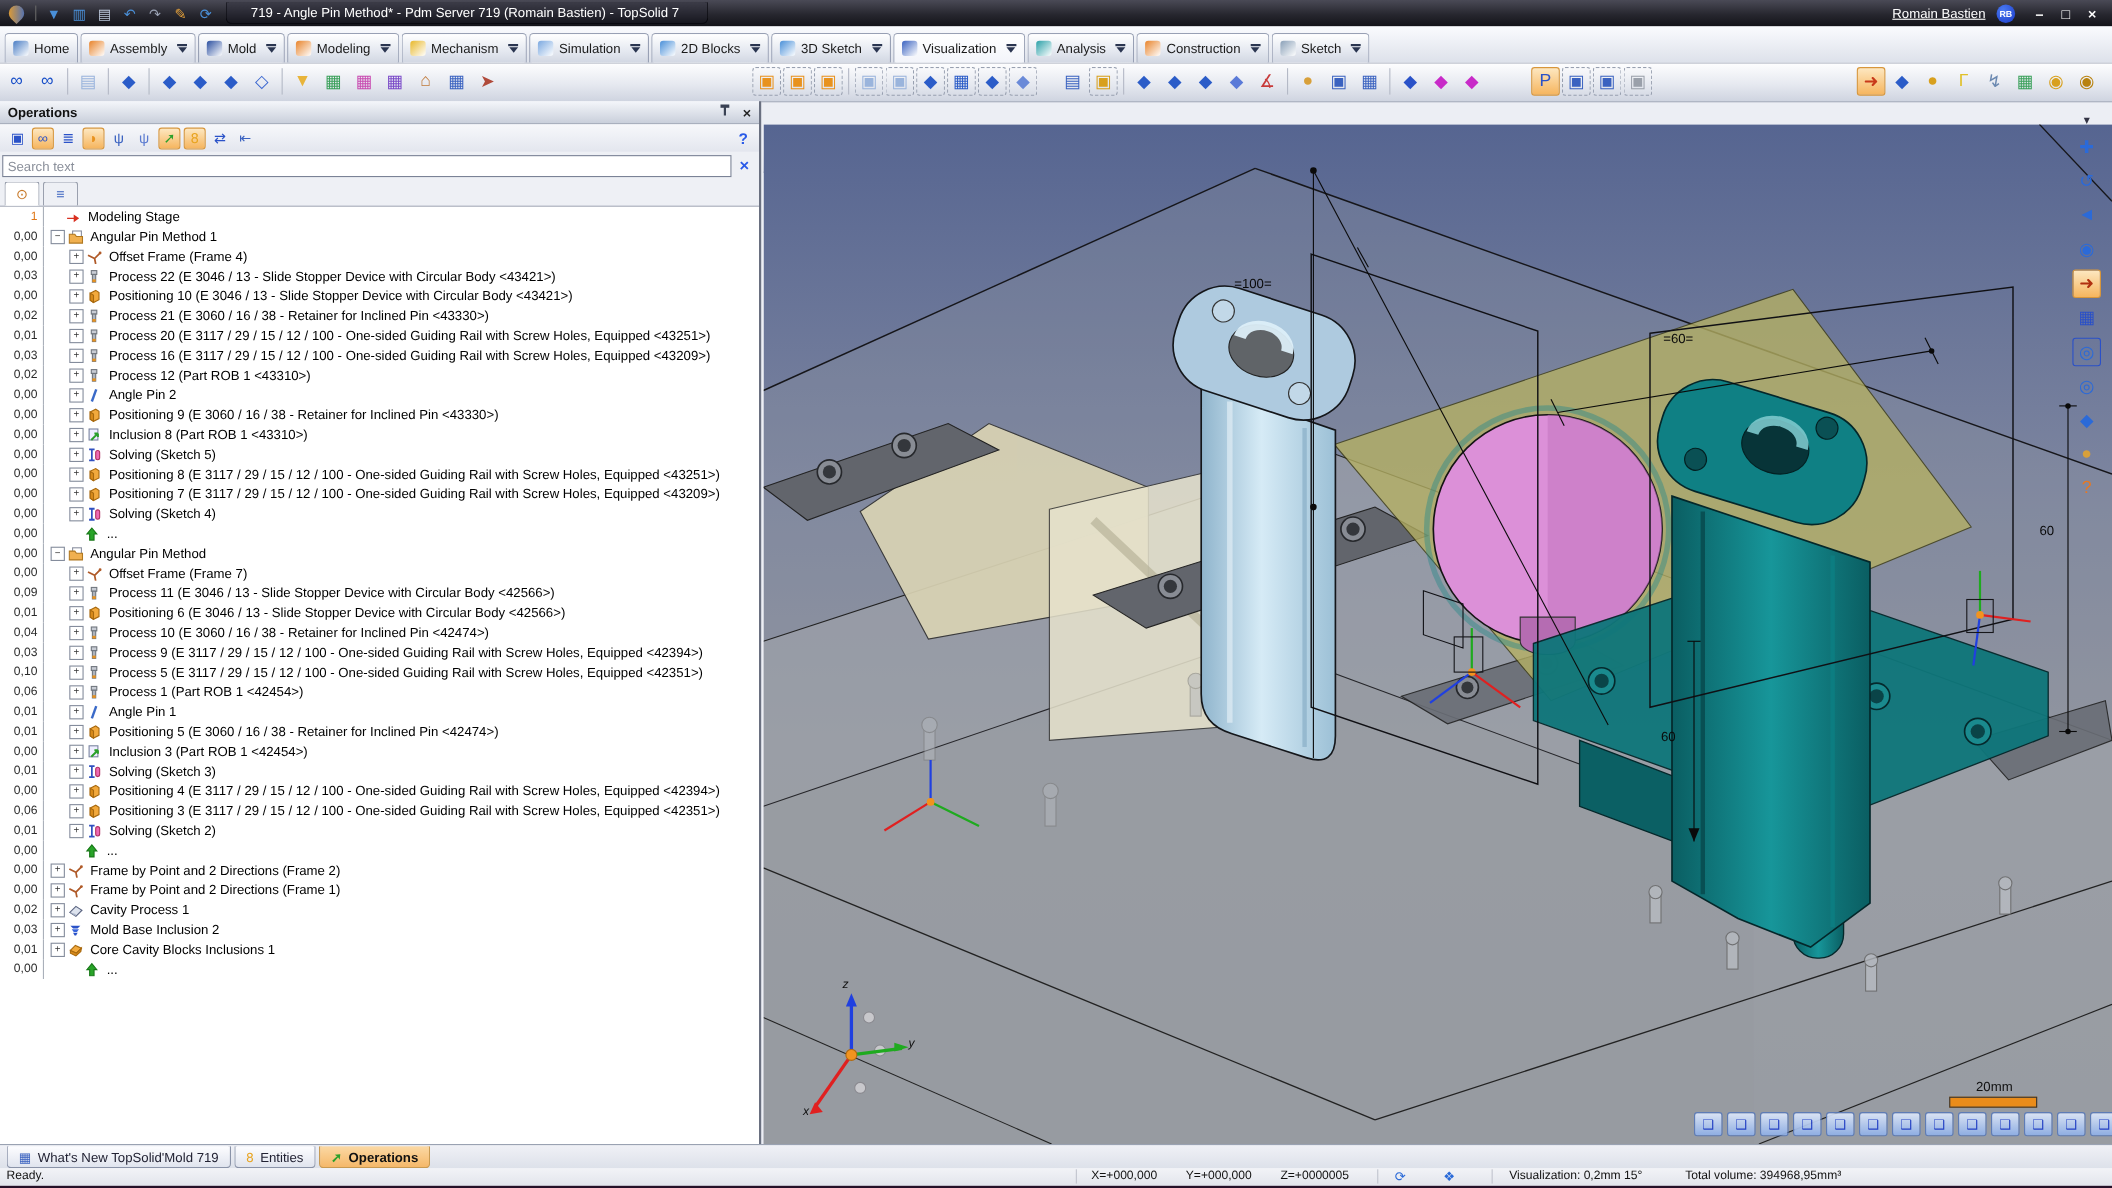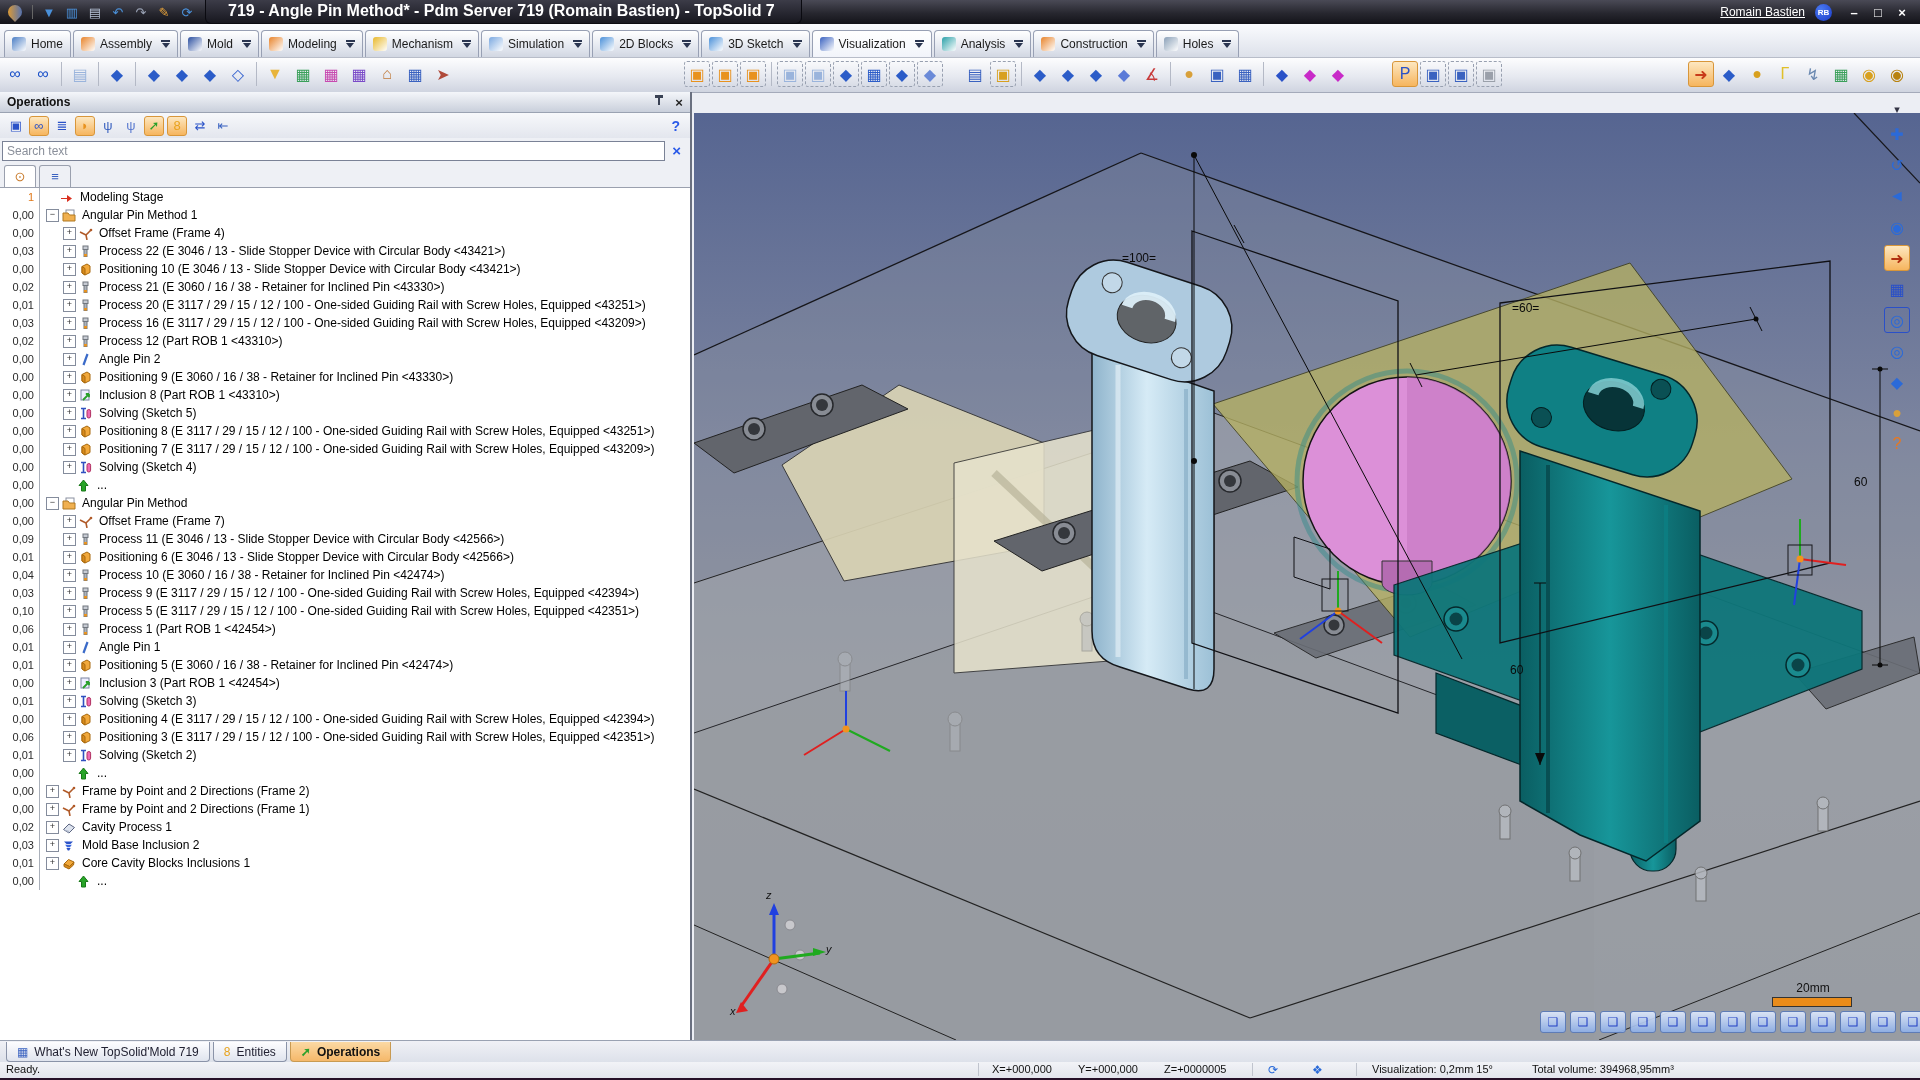--- a/index.html
+++ b/index.html
@@ -12,21 +12,21 @@
     background:linear-gradient(#4a4a56,#27272f 55%,#131319);
     display:flex;align-items:center;color:#fff;}
   #qa{display:flex;align-items:center;gap:3px;padding-left:4px;}
   .qaicon{width:20px;height:18px;display:flex;align-items:center;justify-content:center;
     font-size:13px;border-radius:3px;}
   .logo{width:14px;height:14px;border-radius:50% 50% 50% 0;
     background:linear-gradient(135deg,#f6a21e,#3a6ac8);transform:rotate(-45deg);margin:0 4px;}
   .qasep{width:1px;height:14px;background:#666;margin:0 3px;}
   #titletab{margin-left:8px;background:linear-gradient(#3c3c48,#17171f);
     border:1px solid #0a0a10;border-top:none;border-radius:0 0 6px 6px;
-    padding:2px 26px 3px 22px;font-size:16px;font-weight:bold;white-space:nowrap;}
+    padding:2px 26px 3px 22px;font-size:12px;font-weight:normal;white-space:nowrap;}
   #titlebar-right{margin-left:auto;display:flex;align-items:center;gap:10px;padding-right:6px;}
   #userlink{font-size:12px;text-decoration:underline;color:#fff;}
   #userbadge{width:17px;height:17px;border-radius:50%;background:radial-gradient(circle at 35% 30%,#4a7af2,#1a3ac8);
     color:#fff;font-size:8px;font-weight:bold;display:flex;align-items:center;justify-content:center;}
   .winbtn{width:24px;height:18px;display:flex;align-items:center;justify-content:center;
     color:#fff;font-size:13px;font-weight:bold;}
   
   #ribbonrow{left:0;top:24px;width:1920px;height:34px;
     background:linear-gradient(#fafbfe,#dde1ea);border-bottom:1px solid #b8bdc9;
     display:flex;align-items:flex-end;padding-left:4px;box-sizing:border-box;}
@@ -238,21 +238,21 @@
         <div class="rtab">
           <span class="rticon" style="background: linear-gradient(135deg, rgb(232, 131, 42), rgb(255, 255, 255));"></span>
           <span>Construction</span>
           <span class="chev">
             <b></b>
             <i></i>
           </span>
         </div>
         <div class="rtab">
           <span class="rticon" style="background: linear-gradient(135deg, rgb(138, 160, 184), rgb(255, 255, 255));"></span>
-          <span>Holes</span>
+          <span>Sketch</span>
           <span class="chev">
             <b></b>
             <i></i>
           </span>
         </div>
       </div>
   </div>
 
   <div class="abs" id="toolbarrow">
       <div class="tbsection" style="left: 2px;">

